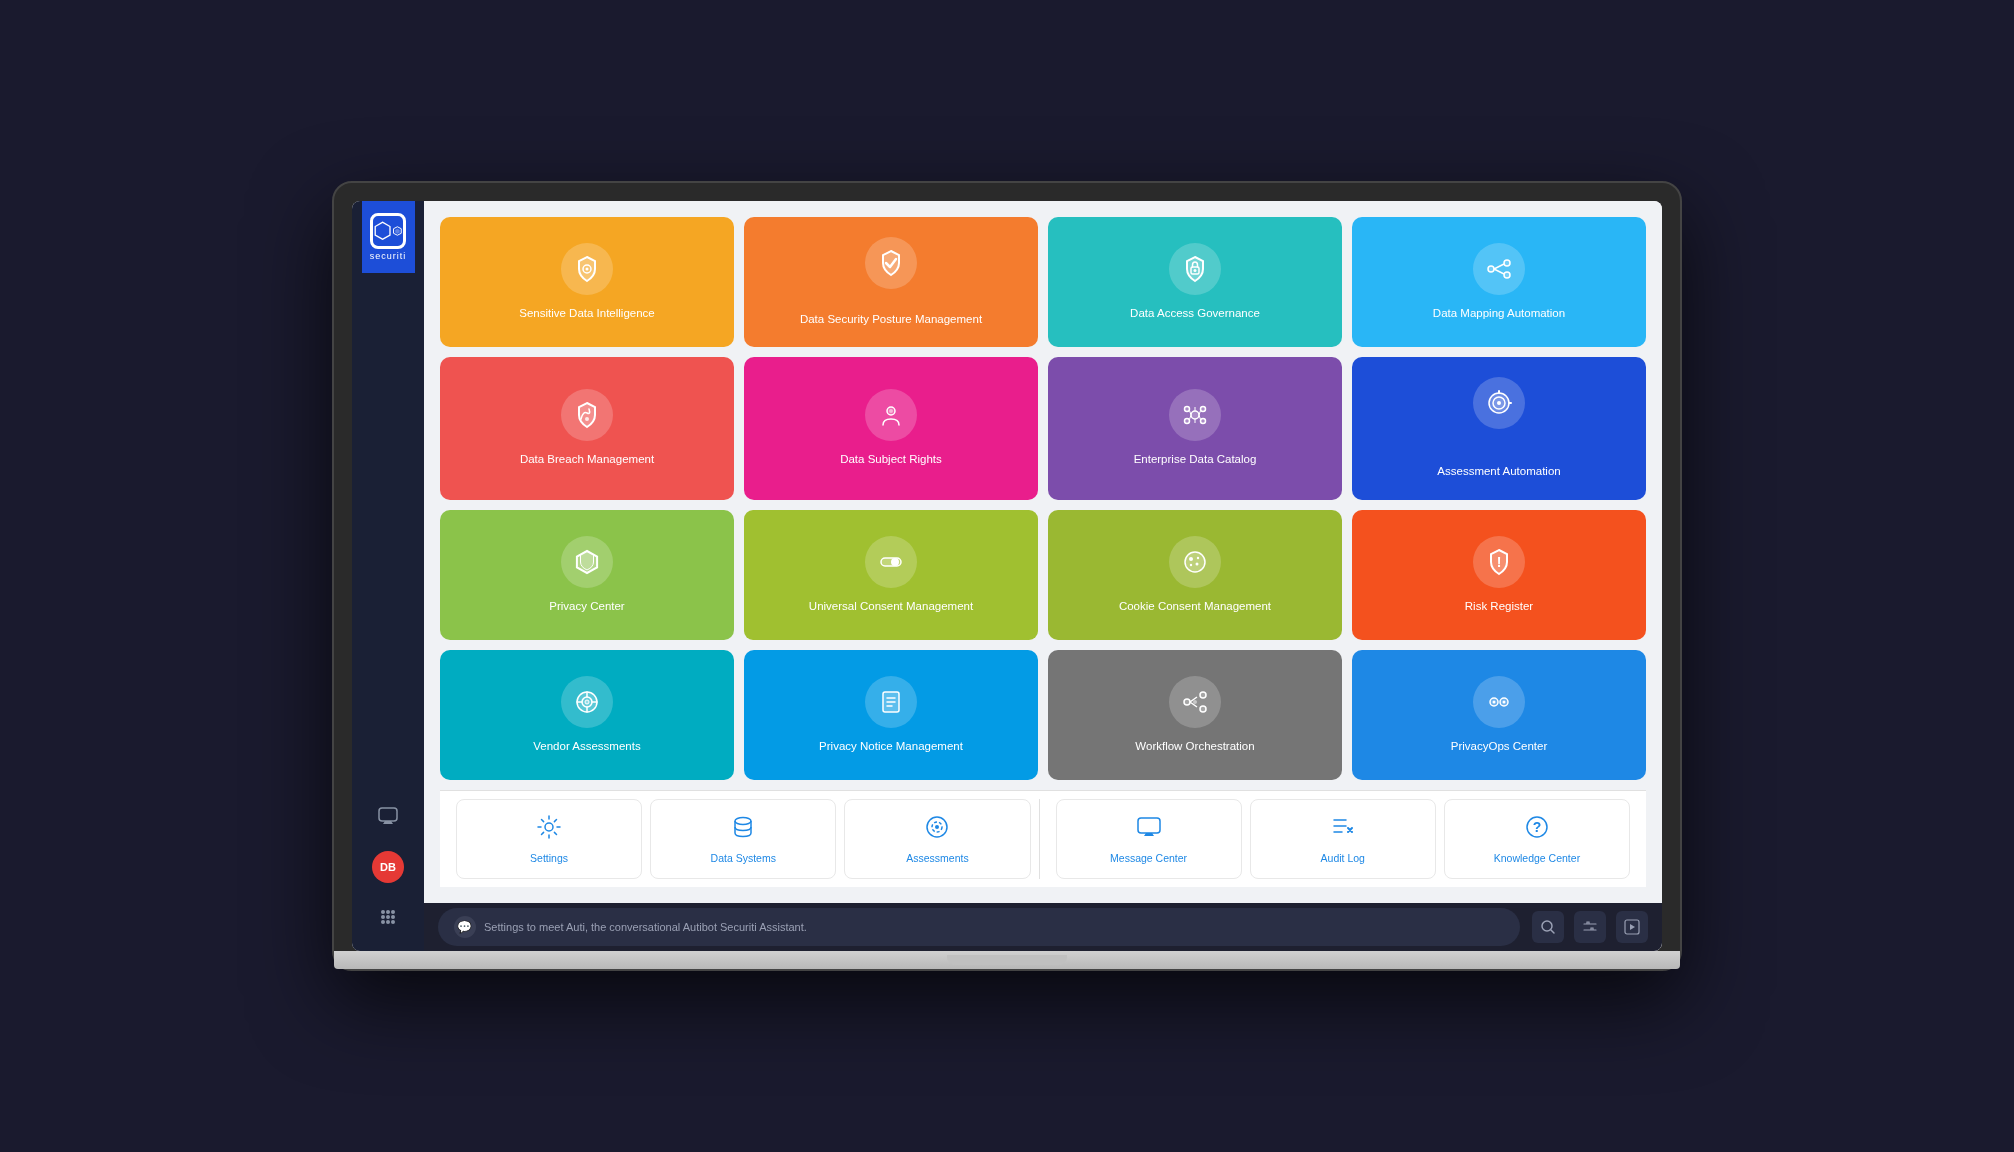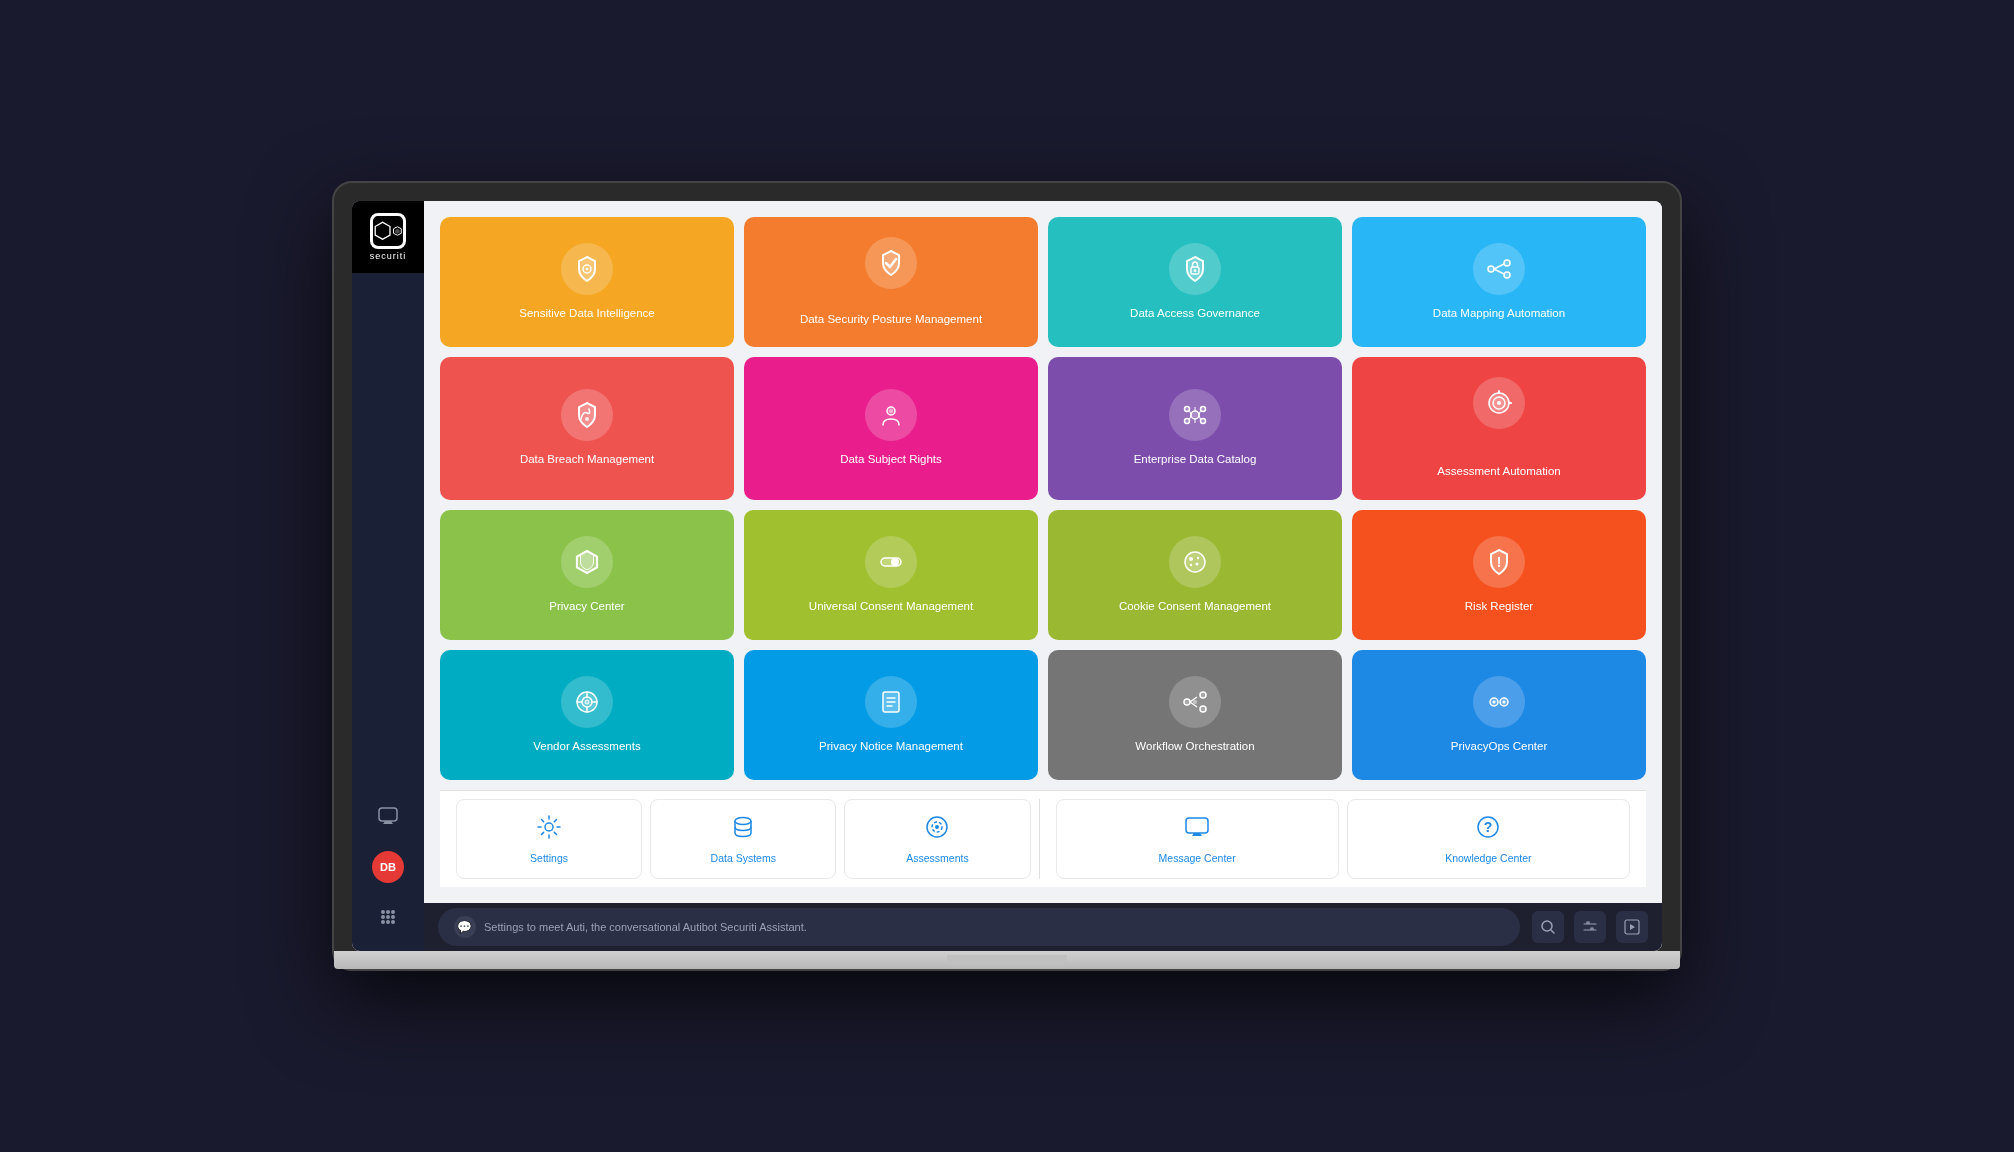--- a/index.html
+++ b/index.html
@@ -40,23 +40,23 @@
       width: 72px;
       background: #1a2035;
       display: flex;
       flex-direction: column;
       align-items: center;
       padding: 0;
       flex-shrink: 0;
     }
 
     .sidebar-logo {
-      width: 72px;
+      width: 53px;
       height: 72px;
-      background: #000000;
+      background: #1d4ed8;
       display: flex;
       flex-direction: column;
       align-items: center;
       justify-content: center;
       margin-bottom: 10px;
     }
 
     .sidebar-logo-icon {
       width: 36px;
       height: 36px;
@@ -174,21 +174,21 @@
     
     .card-orange { background: #f5a623; }
     .card-orange2 { background: #f47c2e; justify-content: space-between; }
     .card-teal { background: #26bfbf; }
     .card-lightblue { background: #29b6f6; }
 
     
     .card-red { background: #ef5350; justify-content: center; }
     .card-pink { background: #e91e8c; }
     .card-purple { background: #7c4dab; }
-    .card-blue { background: #ef4444; gap: 24px; }
+    .card-blue { background: #1d4ed8; gap: 24px; }
 
     
     .card-green { background: #8bc34a; }
     .card-limegreen { background: #a0c030; border-radius: 9px; }
     .card-limegreen2 { background: #9ab832; }
     .card-orange-red { background: #f4511e; }
 
     
     .card-cyan { background: #00acc1; }
     .card-skyblue { background: #039be5; }
@@ -594,20 +594,29 @@
               <div class="utility-card">
                 <div class="utility-icon">
                   <svg width="26" height="26" viewBox="0 0 26 26" fill="none">
                     <rect x="2" y="4" width="22" height="15" rx="3" stroke="#1e88e5" stroke-width="1.5" fill="none"></rect>
                     <path d="M8 22 L10 19 L16 19 L18 22 Z" fill="#1e88e5"></path>
                   </svg>
                 </div>
                 <div class="utility-label">Message Center</div>
               </div>
 
+              <div class="utility-card">
+                <div class="utility-icon">
+                  <svg width="26" height="26" viewBox="0 0 26 26" fill="none">
+                    <path d="M4 6 L16 6 M4 12 L16 12 M4 18 L12 18" stroke="#1e88e5" stroke-width="1.5" stroke-linecap="round"></path>
+                    <path d="M18 14 L22 18 M18 18 L22 14" stroke="#1e88e5" stroke-width="2" stroke-linecap="round"></path>
+                  </svg>
+                </div>
+                <div class="utility-label">Audit Log</div>
+              </div>
 
               <div class="utility-card">
                 <div class="utility-icon">
                   <svg width="26" height="26" viewBox="0 0 26 26" fill="none">
                     <circle cx="13" cy="13" r="10" stroke="#1e88e5" stroke-width="1.5" fill="none"></circle>
                     <text x="13" y="18" text-anchor="middle" fill="#1e88e5" font-size="14" font-weight="bold">?</text>
                   </svg>
                 </div>
                 <div class="utility-label">Knowledge Center</div>
               </div>

